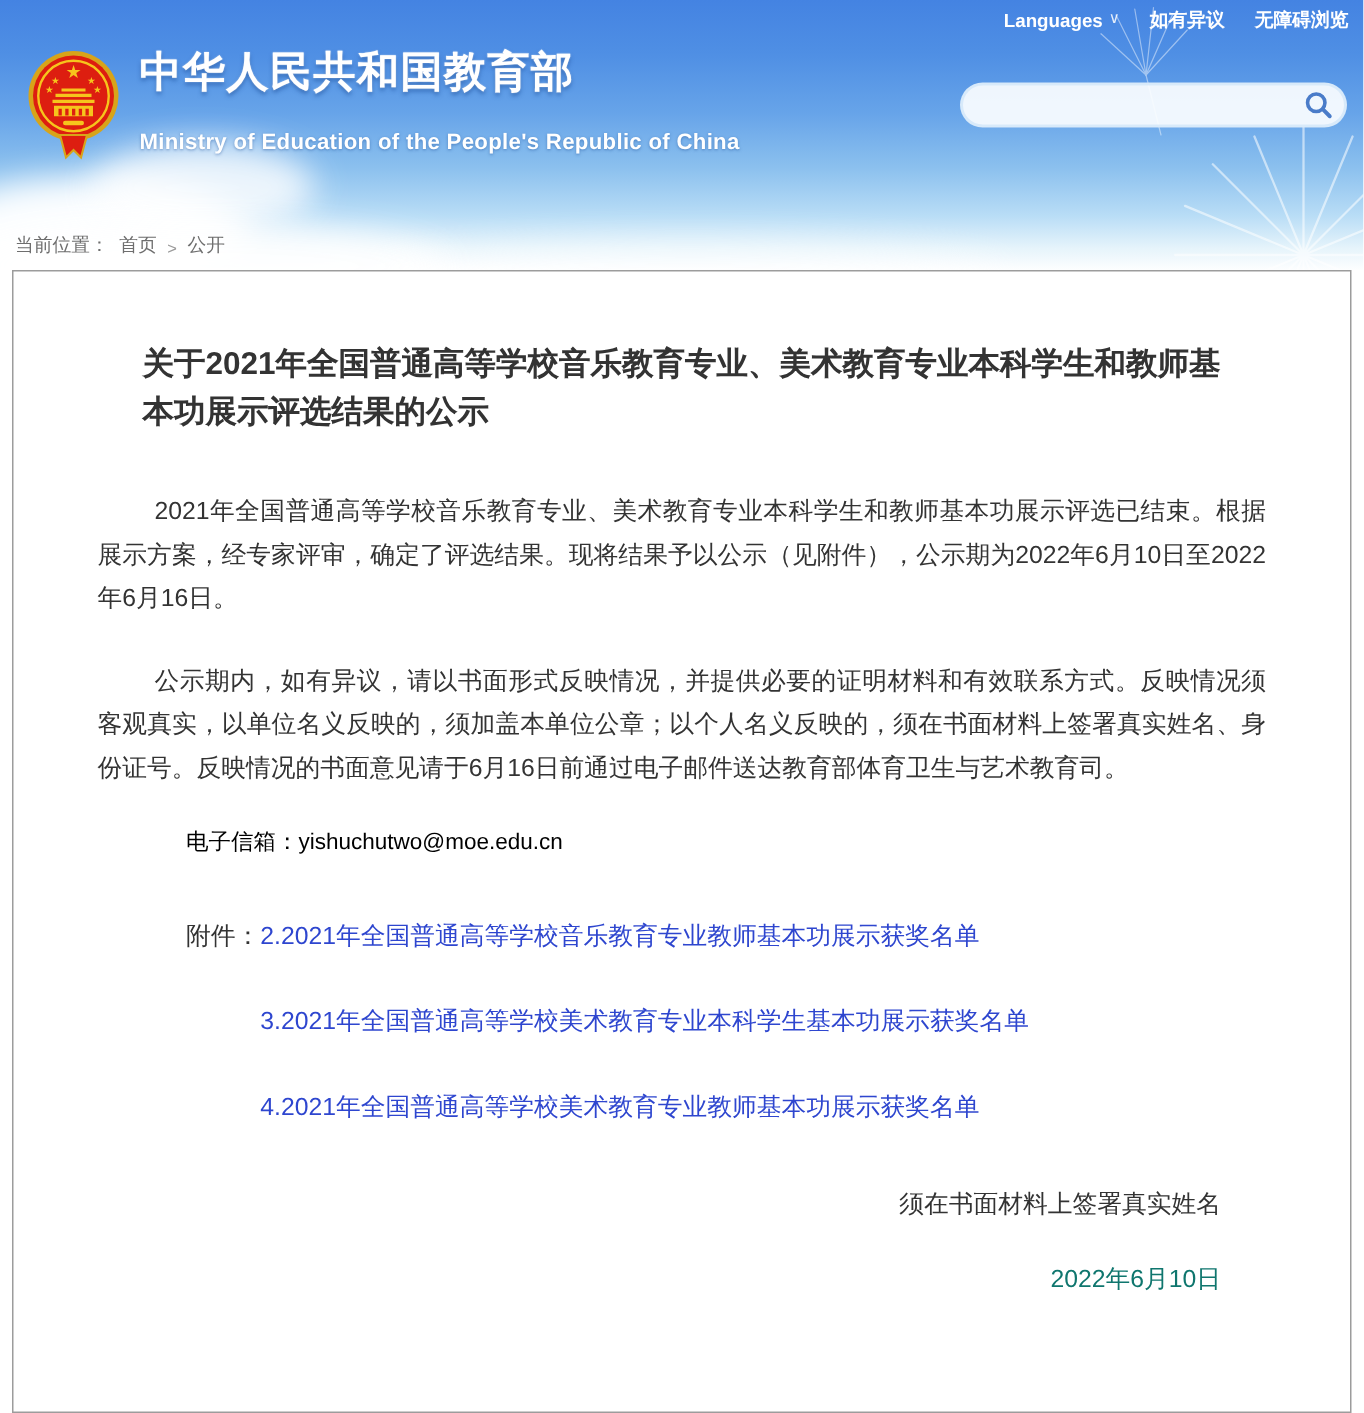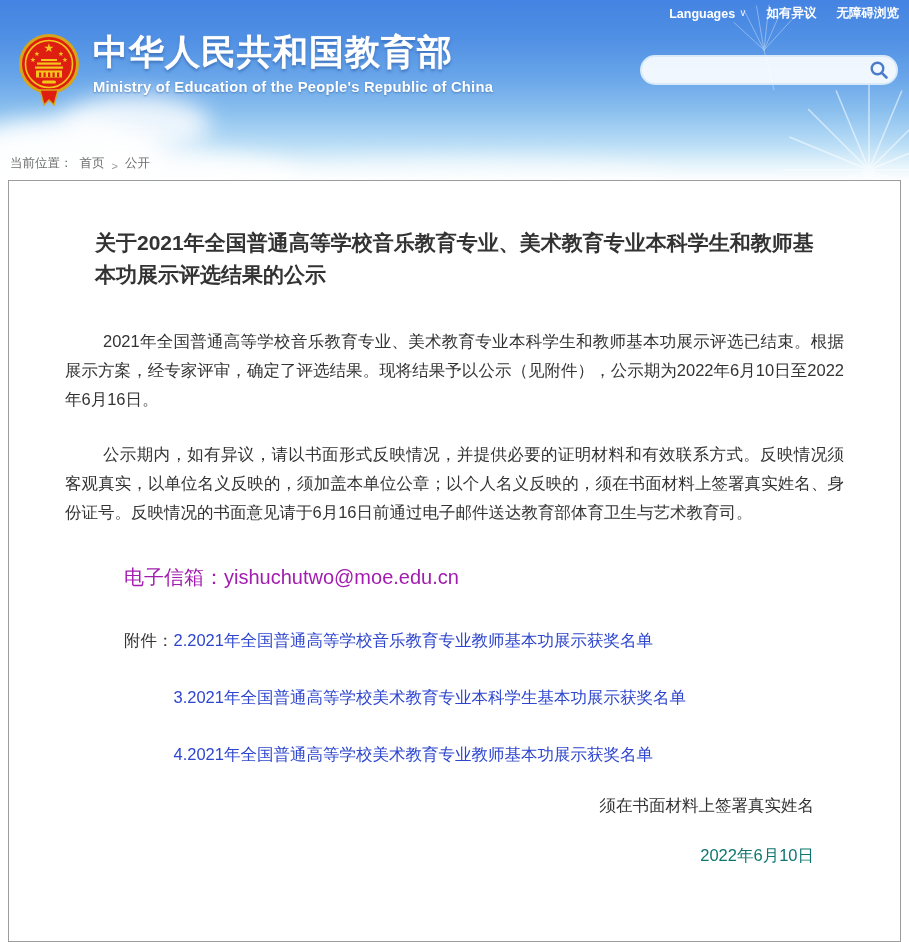--- a/index.html
+++ b/index.html
@@ -28,25 +28,25 @@
   .topbar{
     position:absolute; top:5px; right:10px; display:flex; gap:20px;
     color:#fff; font-size:12.5px; font-weight:bold; align-items:center; z-index:5;
   }
   .topbar .tb-item{ cursor:pointer; display:flex; align-items:flex-start; gap:4px; }
   .topbar .chev{ font-size:10px; opacity:.85; font-weight:normal; }
 
   .brand{ position:absolute; left:18px; top:33px; display:flex; align-items:flex-start; z-index:4; }
   .brand-text{ margin-left:13px; }
   .site-title{
-    font-size:35px; font-weight:bold; color:#fff; letter-spacing:1px; line-height:1.1;
+    font-size:28px; font-weight:bold; color:#fff; letter-spacing:1px; line-height:1.1;
     text-shadow:0 2px 3px rgba(25,75,150,.55), 0 0 1px rgba(255,255,255,.8);
   }
   .site-subtitle{
-    margin-top:7px; font-size:14.8px; font-weight:bold; color:#fff; letter-spacing:.2px;
+    margin-top:23px; font-size:14.8px; font-weight:bold; color:#fff; letter-spacing:.2px;
     text-shadow:0 1px 2px rgba(25,75,150,.5);
   }
 
   .search-box{
     position:absolute; right:11px; top:55px; width:258px; height:30px; z-index:5;
     border-radius:16px; background:rgba(252,254,255,.92);
     border:2px solid rgba(215,233,250,.95);
     display:flex; align-items:center;
   }
   .search-box input{
@@ -71,26 +71,26 @@
   }
   .article-title{
     margin:0 auto; padding:0 30px; 
     font-size:21px; font-weight:bold; color:#333; line-height:32px;
   }
   .para{
     margin:26px 0 0; font-size:16.5px; color:#333; line-height:29px;
     text-indent:38px; text-align:justify;
   }
   .para.first{ margin-top:36px; }
-  .email-line{ margin-top:36px; padding-left:59px; font-size:20px; color:#a21caf; line-height:29px; }
+  .email-line{ margin-top:20px; padding-left:59px; font-size:15px; color:#000000; line-height:29px; }
   .attachments{ margin-top:34px; padding-left:59px; display:flex; font-size:16.5px; line-height:29px; }
   .attach-label{ color:#333; white-space:nowrap; }
   .attach-list{ list-style:none; margin:0; padding:0; }
   .attach-list li{ margin-bottom:28px; }
-  .attach-list li:last-child{ margin-bottom:0; }
+  .attach-list li:last-child{ margin-bottom:13px; }
   .attach-list a{ color:#2e46cf; text-decoration:none; cursor:pointer; }
   .signature{ margin-top:26px; padding-right:30px; text-align:right; font-size:16.5px; color:#333; }
   .doc-date { margin-top:28px; padding-right:30px; text-align:right; font-size:16.5px; color:#0f766e; }
 </style>
 </head>
 <body>
 
 <header class="site-header">
 
   <div class="cloud c1"></div>

